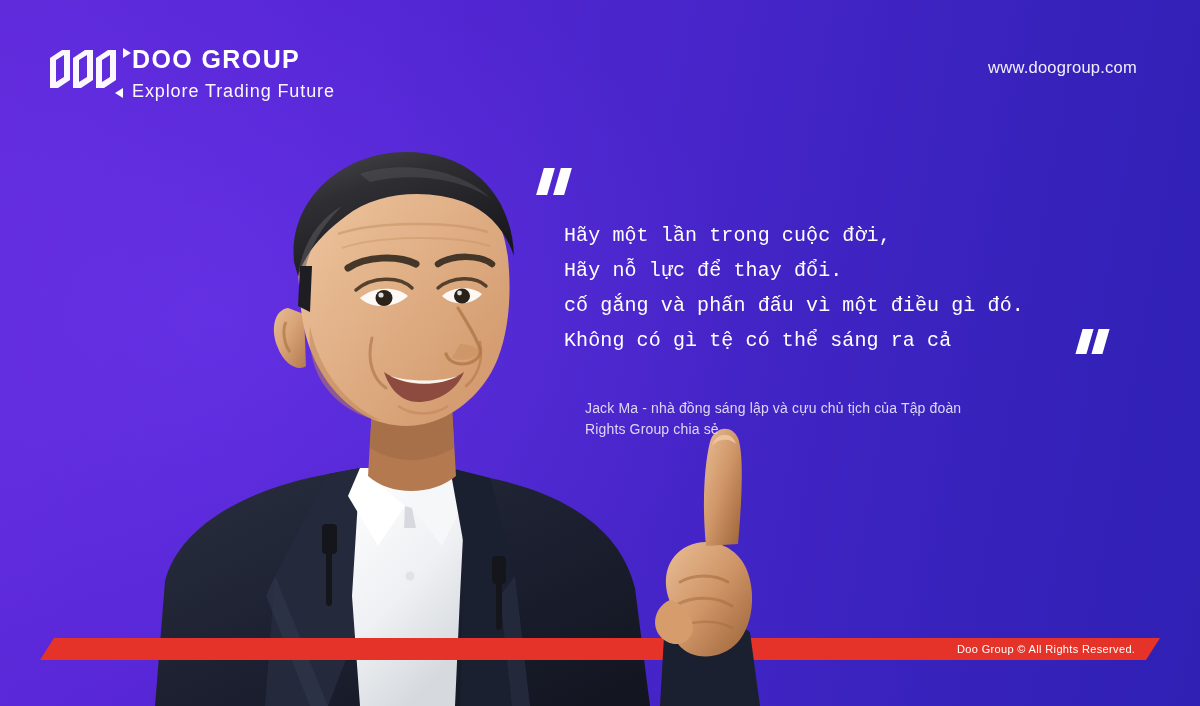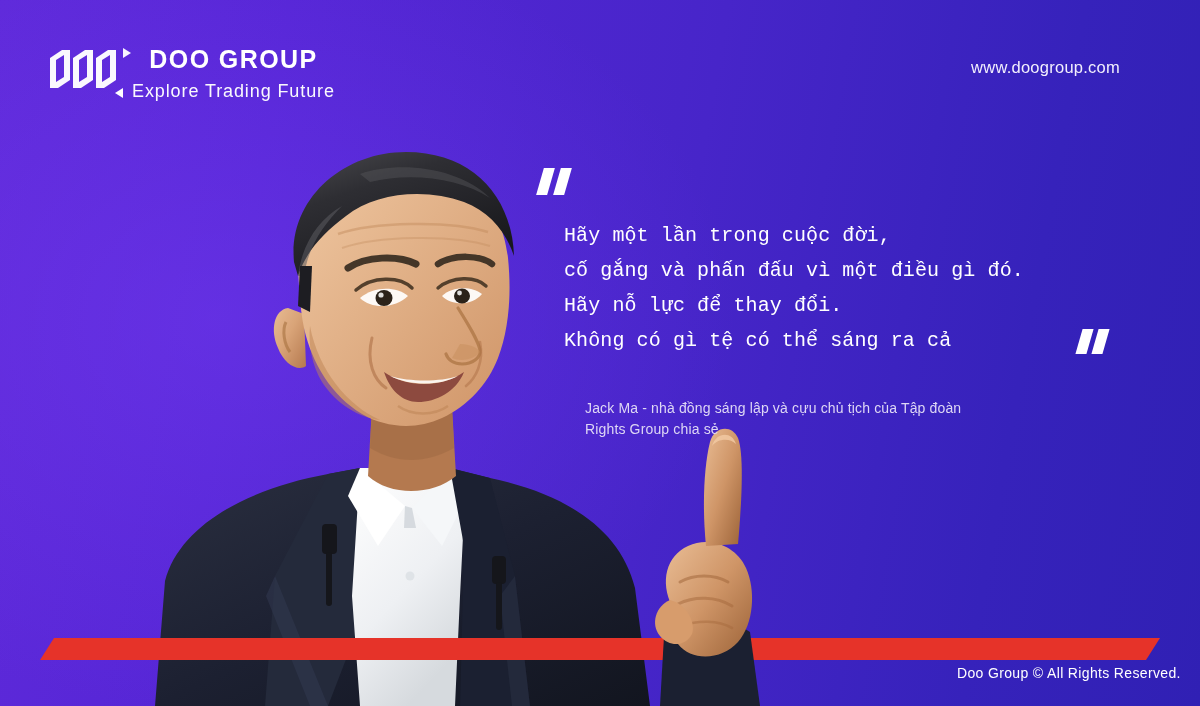--- a/index.html
+++ b/index.html
@@ -16,21 +16,21 @@
   
   .bg-glow{
     position:absolute; inset:0;
     background:radial-gradient(ellipse 70% 90% at 18% 45%, rgba(130,70,255,.30), rgba(0,0,0,0) 62%);
     pointer-events:none;
   }
 
   
   .header{ position:absolute; top:0; left:0; right:0; height:140px; z-index:40; }
 
-  .logo-block{ position:absolute; left:48px; top:46px; display:flex; align-items:flex-start;text-align:center; }
+  .logo-block{ position:absolute; left:48px; top:46px; display:flex; align-items:flex-start; }
 
   .logo-mark{ position:relative; width:72px; height:44px; margin-right:12px; }
   .logo-mark svg{ display:block; }
 
   .logo-text{ position:relative; padding-top:1px; }
   .brand-name{
     color:#ffffff; font-size:25px; font-weight:bold;
     letter-spacing:1.4px; line-height:1; white-space:nowrap;
   }
   .brand-tagline{
@@ -43,21 +43,21 @@
     border-color:transparent #ffffff transparent transparent;
   }
   .name-caret{
     position:absolute; left:-9px; top:2px;
     width:0;height:0;border-style:solid;border-width:5px 0 5px 8px;
     border-color:transparent transparent transparent #ffffff;
     opacity:.95;
   }
 
   .site-url{
-    position:absolute; right:80px; top:58px;
+    position:absolute; right:63px; top:58px;
     color:#f2effd; font-size:16.5px; letter-spacing:.25px; white-space:nowrap;
   }
 
   
   .portrait{
     position:absolute; left:60px; bottom:0; width:700px; height:630px; z-index:10;
   }
   .portrait svg{ display:block; width:100%; height:100%; }
 
   
@@ -92,22 +92,22 @@
   .attribution div{ white-space:nowrap; }
 
   
   .redbar{
     position:absolute; left:40px; top:638px; width:1120px; height:22px;
     background:#e63329; z-index:25;
     clip-path:polygon(14px 0, 100% 0, calc(100% - 14px) 100%, 0 100%);
   }
   .redbar-label{
     position:absolute; right:1037px; top:643px; z-index:26;
-    color:#ffffff; font-size:14px; letter-spacing:.35px; white-space:nowrap;
-    right:auto; left:957px;margin-top:22px;
+    color:#ffffff; font-size:11px; letter-spacing:.35px; white-space:nowrap;
+    right:auto; left:957px;
   }
   
   .hand-overlay{ position:absolute; left:60px; bottom:0; width:700px; height:630px; z-index:27; pointer-events:none; }
   .hand-overlay svg{ display:block; width:100%; height:100%; }
 </style>
 </head>
 <body>
 
 <div id="stage">
 
@@ -265,22 +265,22 @@
   </div>
 
   <div class="quote-area">
 
     <div class="qmark qmark-open">
       <span></span><span></span>
     </div>
 
     <div class="quote-lines">
       <div class="qline">Hãy một lần trong cuộc đời,</div>
+      <div class="qline">Hãy nỗ lực để thay đổi.</div>
       <div class="qline">cố gắng và phấn đấu vì một điều gì đó.</div>
-      <div class="qline">Hãy nỗ lực để thay đổi.</div>
       <div class="qline">Không có gì tệ có thể sáng ra cả</div>
     </div>
   </div>
 
   <div class="close-wrap">
     <span></span><span></span>
   </div>
 
   <div class="attribution">
     <div>Jack Ma - nhà đồng sáng lập và cựu chủ tịch của Tập đoàn</div>

